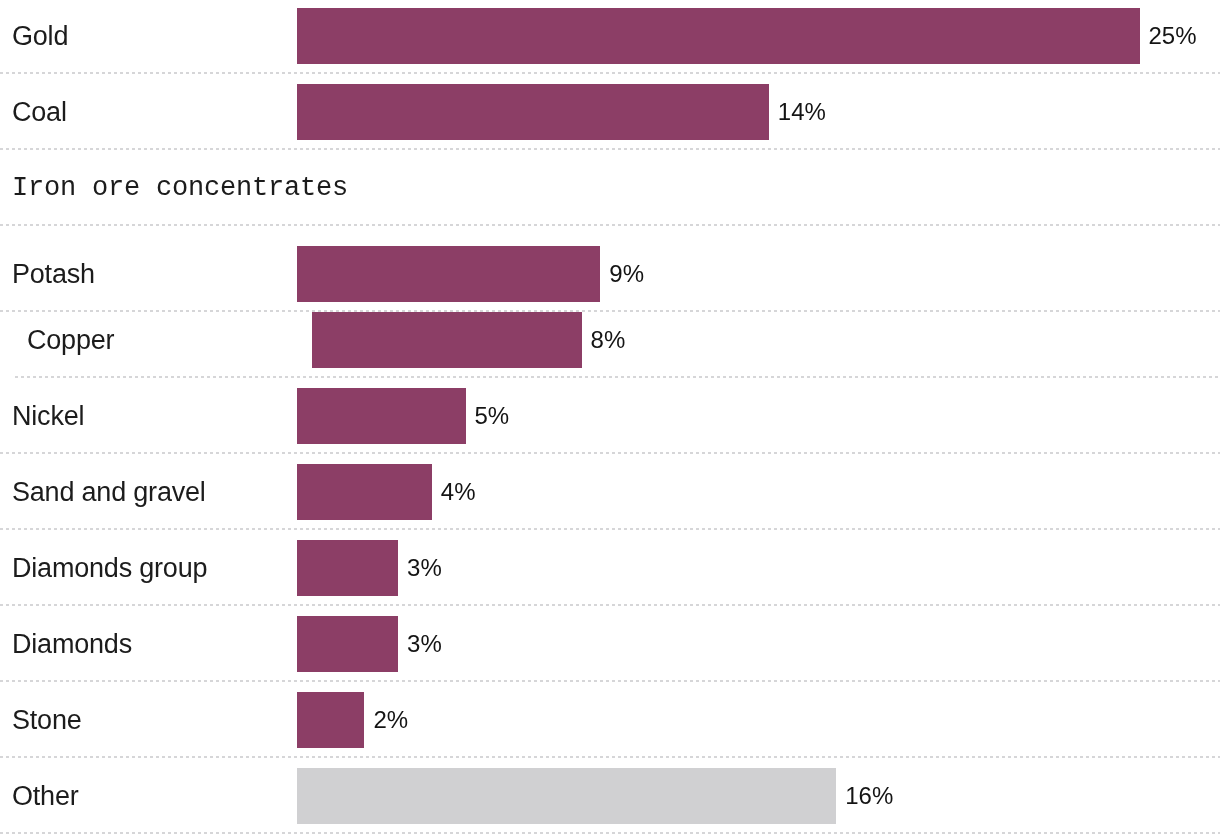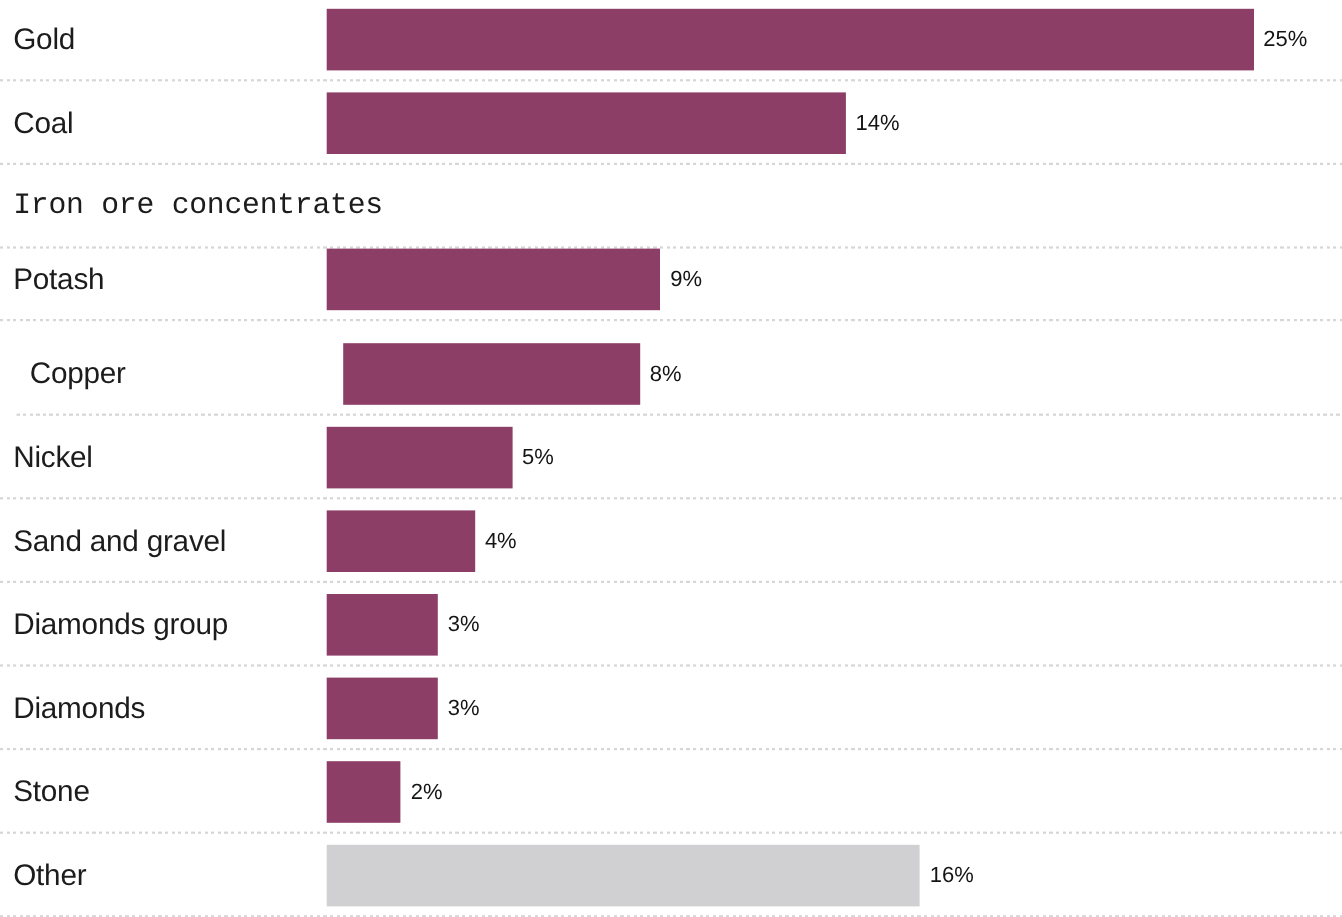--- a/index.html
+++ b/index.html
@@ -72,21 +72,21 @@
   .bar {
     height: 56px;
     background: #8c3e66;
   }
   .bar.muted {
     background: #d0d0d2;
   }
 
   .value-label {
     margin-left: 9px;
-    font-size: 20px;
+    font-size: 24px;
     line-height: 1;
     color: #141414;
     white-space: nowrap;
     font-stretch: condensed;
   }
 </style>
 </head>
 <body>
 
 <div id="chart">
@@ -103,21 +103,21 @@
       <div class="bar-wrap">
         <div class="bar" style="width: 471.8px; background: rgb(140, 62, 102);"></div>
         <div class="value-label">14%</div>
       </div>
       <div class="row-divider"></div>
     </div>
     <div class="row" style="top: 150px; font-family: Liberation Mono, monospace;">
       <div class="cat-label">Iron ore concentrates</div>
       <div class="row-divider"></div>
     </div>
-    <div class="row" style="top: 216px;">
+    <div class="row" style="top: 236px;">
       <div class="cat-label">Potash</div>
       <div class="bar-wrap">
         <div class="bar" style="width: 303.3px; background: rgb(140, 62, 102);"></div>
         <div class="value-label">9%</div>
       </div>
       <div class="row-divider"></div>
     </div>
     <div class="row" style="top: 302px; margin-left: 15px;">
       <div class="cat-label">Copper</div>
       <div class="bar-wrap">

